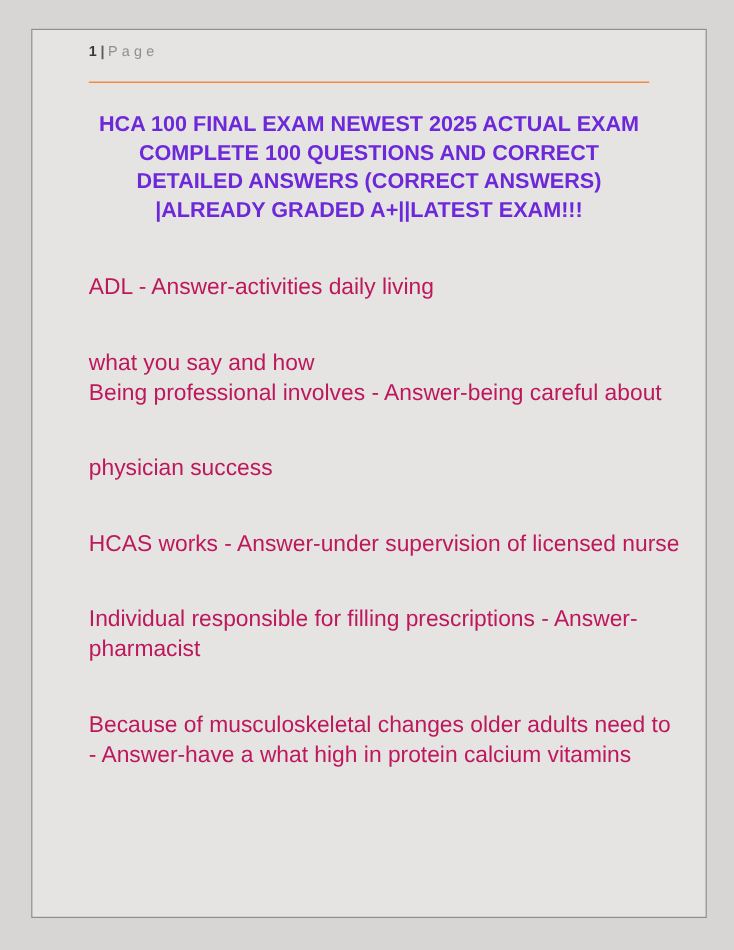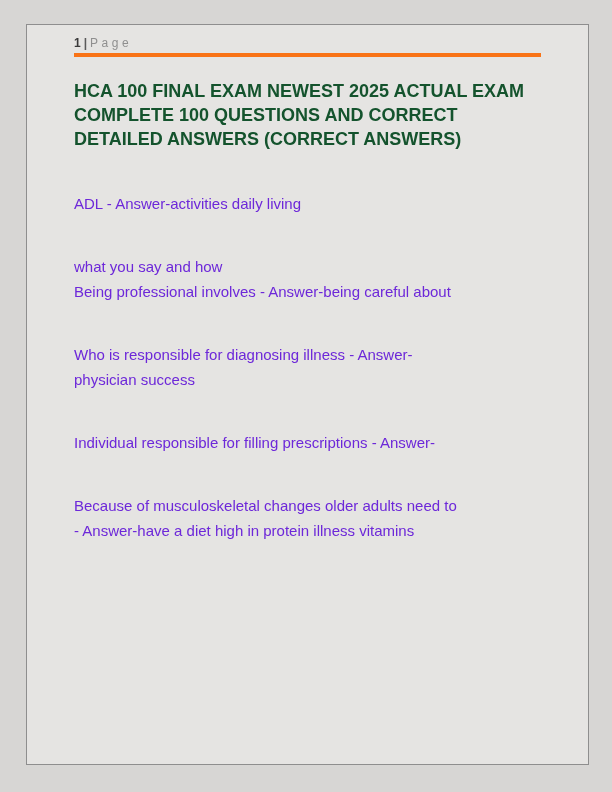--- a/index.html
+++ b/index.html
@@ -19,100 +19,104 @@
     left: 26px;
     top: 24px;
     width: 561px;
     height: 739px;
     background: #e5e4e2;
     border: 1px solid #8e8e8e;
     box-sizing: content-box;
   }
   .page-header {
     margin: 11px 47px 0 47px;
-    padding-bottom: 2px;
-    border-bottom: 4px solid #f97316;
+    padding-bottom: 17px;
+    border-bottom: 1px solid #f97316;
     font-size: 12px;
     line-height: 15px;
     white-space: nowrap;
   }
   .page-number {
     font-weight: bold;
     color: #3a3a3a;
   }
   .header-sep {
     color: #5a5a5a;
     font-weight: bold;
     margin: 0 3px 0 3px;
   }
   .page-label {
     color: #8f8f8f;
     letter-spacing: 3.5px;
   }
   .exam-title {
     margin: 22px 47px 40px 47px;
-    text-align: left;
-    color: #14532d;
+    text-align: center;
+    color: #6d28d9;
     font-weight: bold;
     font-size: 18px;
     line-height: 24px;
   }
   .exam-title .title-line {
     white-space: nowrap;
   }
   .qa-list {
     margin: 0 47px;
   }
   .qa-item {
     margin: 0 0 38px 0;
-    color: #6d28d9;
-    font-size: 15px;
+    color: #be185d;
+    font-size: 19px;
     line-height: 25px;
   }
   .qa-line {
     white-space: nowrap;
   }
 </style>
 </head>
 <body>
 
 <div class="doc-page">
 
   <div class="page-header">
     <span class="page-number">1</span><span class="header-sep">|</span><span class="page-label">Page</span>
   </div>
 
   <div class="exam-title">
     <div class="title-line">HCA 100 FINAL EXAM NEWEST 2025 ACTUAL EXAM</div>
     <div class="title-line">COMPLETE 100 QUESTIONS AND CORRECT</div>
     <div class="title-line">DETAILED ANSWERS (CORRECT ANSWERS)</div>
+    <div class="title-line">|ALREADY GRADED A+||LATEST EXAM!!!</div>
   </div>
 
   <div class="qa-list">
 
     <div class="qa-item">
       <div class="qa-line">ADL - Answer-activities daily living</div>
     </div>
 
     <div class="qa-item">
       <div class="qa-line">what you say and how</div>
       <div class="qa-line">Being professional involves - Answer-being careful about</div>
     </div>
 
     <div class="qa-item">
-      <div class="qa-line">Who is responsible for diagnosing illness - Answer-</div>
       <div class="qa-line">physician success</div>
     </div>
 
 
+    <div class="qa-item">
+      <div class="qa-line">HCAS works - Answer-under supervision of licensed nurse</div>
+    </div>
 
     <div class="qa-item">
       <div class="qa-line">Individual responsible for filling prescriptions - Answer-</div>
+      <div class="qa-line">pharmacist</div>
     </div>
 
     <div class="qa-item">
       <div class="qa-line">Because of musculoskeletal changes older adults need to</div>
-      <div class="qa-line">- Answer-have a diet high in protein illness vitamins</div>
+      <div class="qa-line">- Answer-have a what high in protein calcium vitamins</div>
     </div>
 
   </div>
 
 </div>
 
 </body></html>

